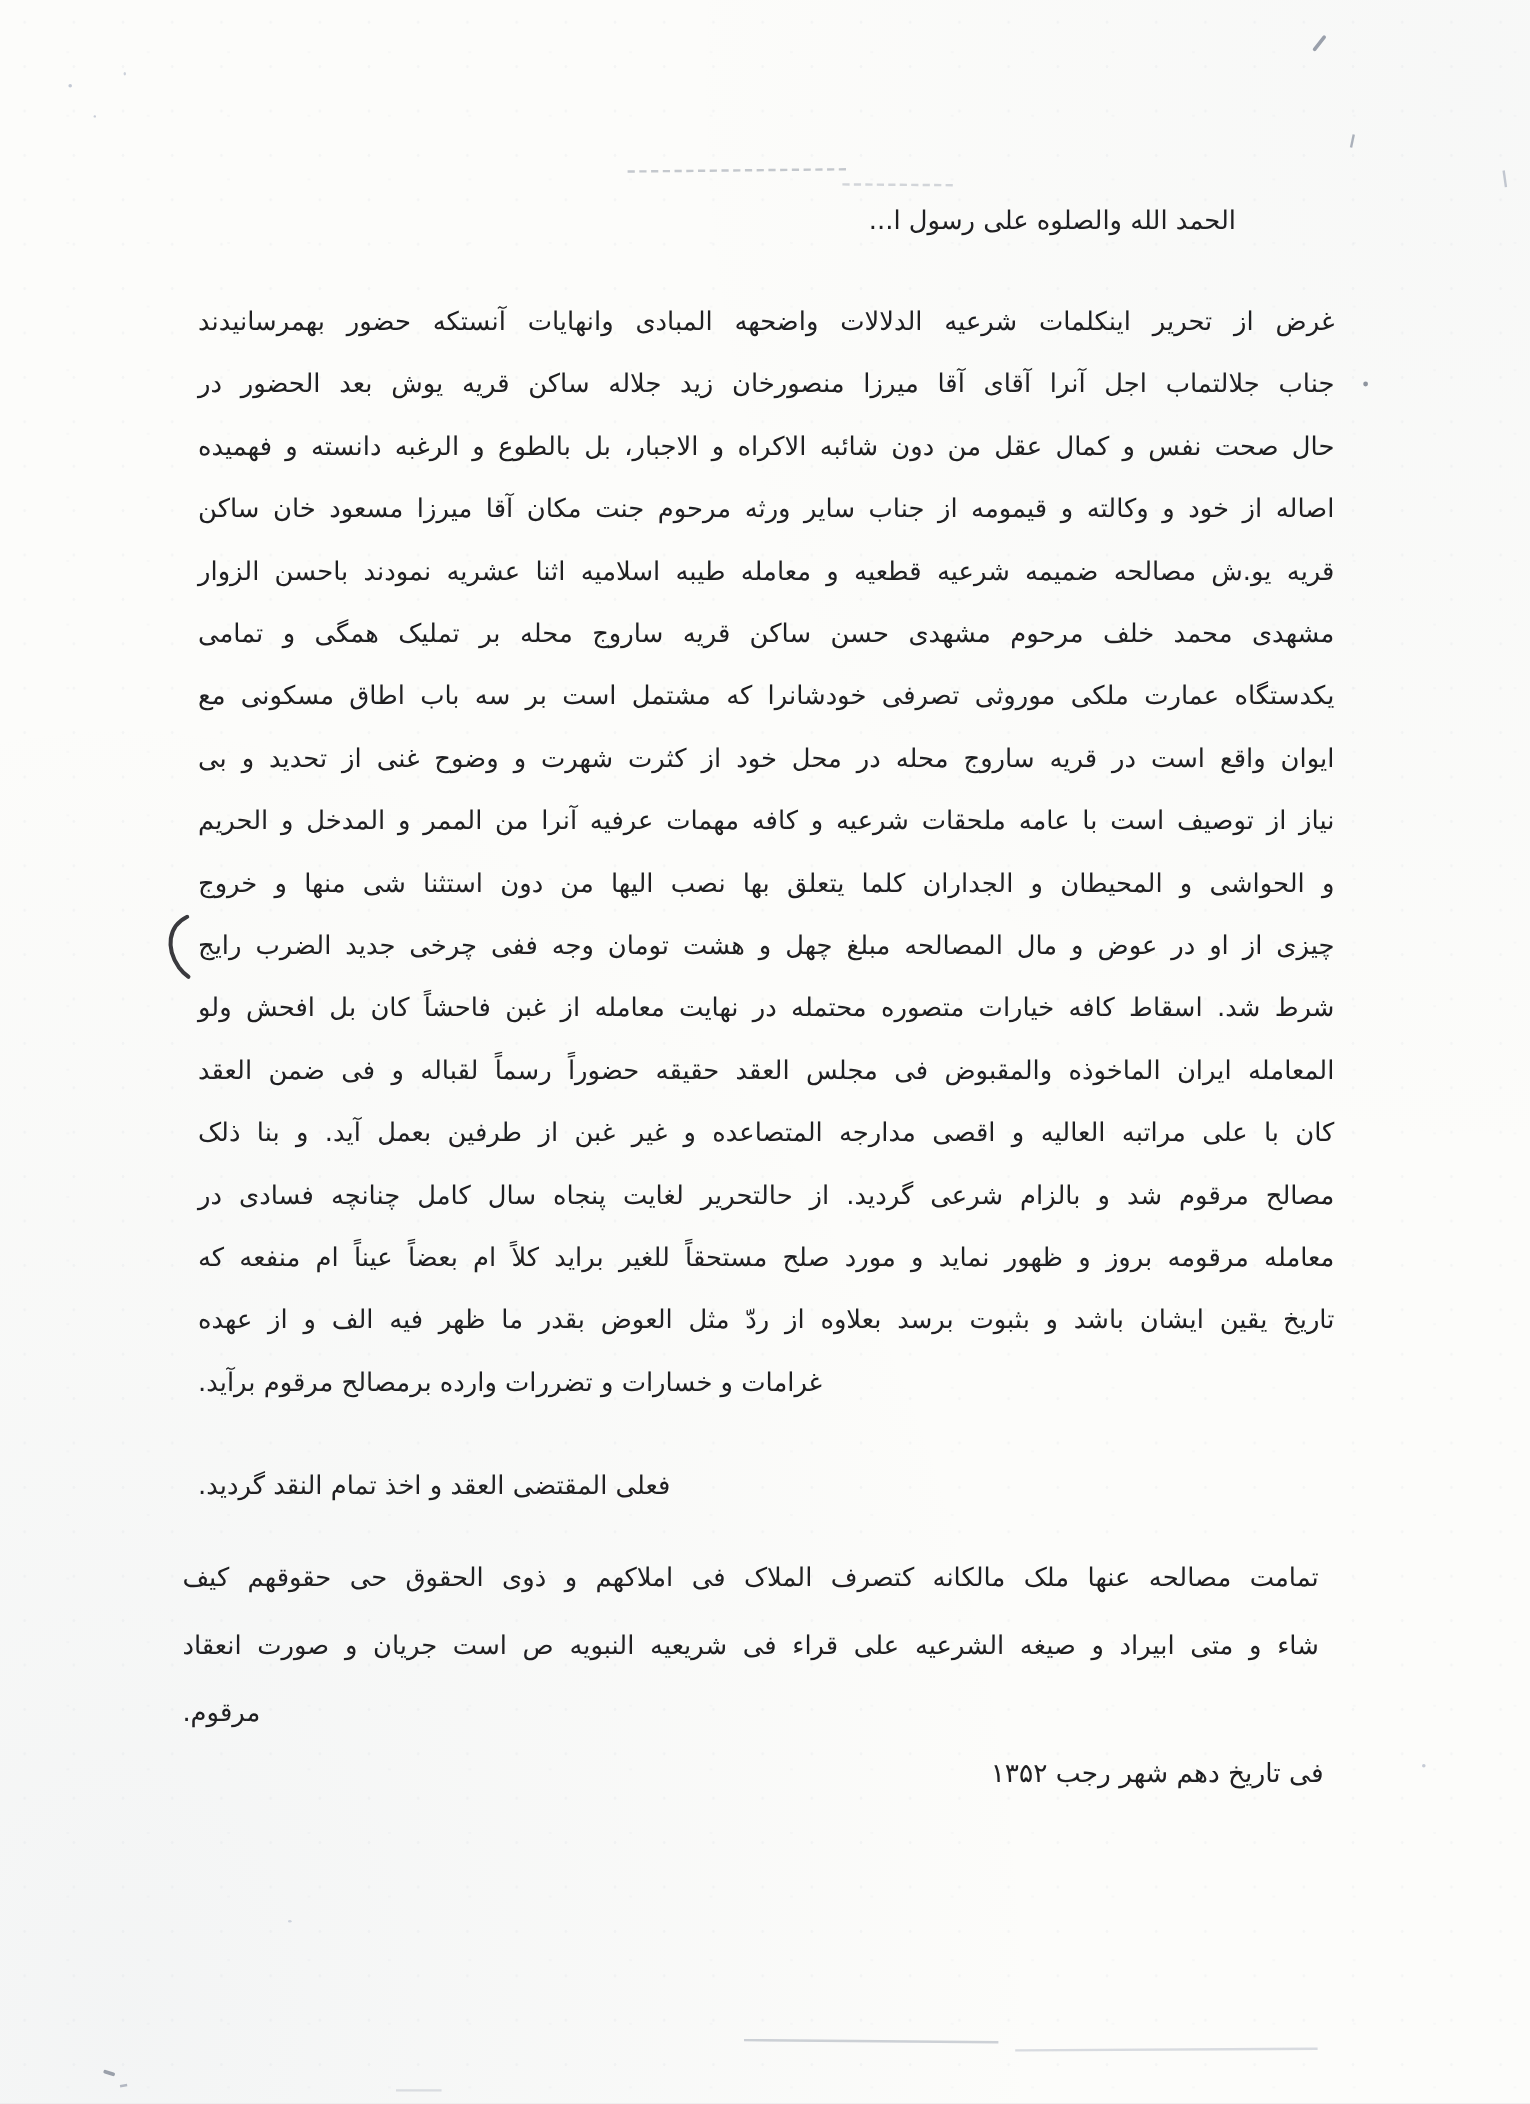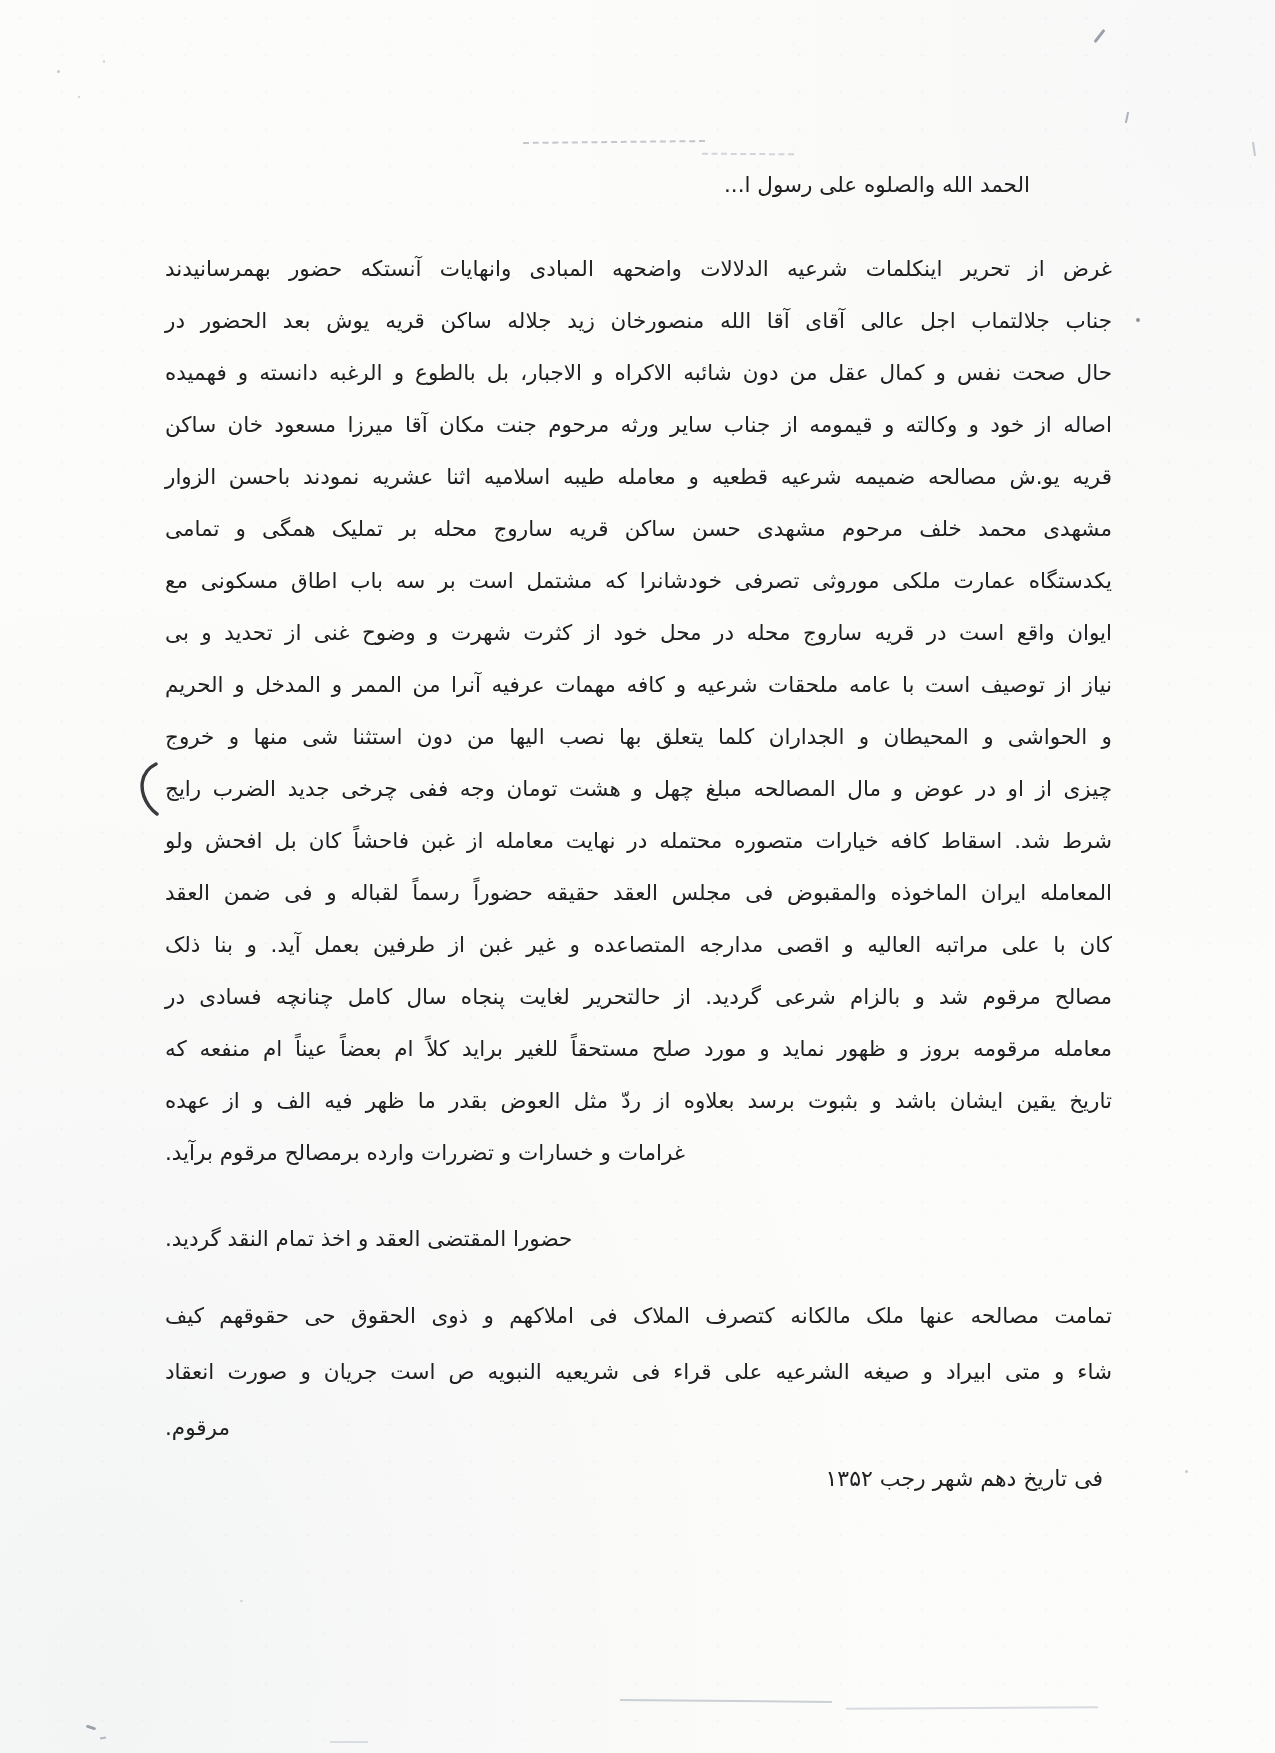--- a/index.html
+++ b/index.html
@@ -27,21 +27,21 @@
   .heading{
     position:absolute;top:172px;right:245px;
     direction:rtl;font-size:21.5px;white-space:nowrap;
     letter-spacing:.2px;
   }
   .paragraph{
     position:absolute;direction:rtl;margin-left:12px;
   }
   .para-body{top:243px;right:163px;width:947px;}
   .para-body .doc-line{height:52px;line-height:52px;}
-  .para-closing{top:1288px;right:163px;width:947px;}
+  .para-closing{top:1288px;right:176px;width:947px;}
   .para-closing .doc-line{height:56px;line-height:56px;}
   .doc-line{
     font-size:21.5px;
     text-align:justify;
     text-align-last:justify;
     white-space:normal;
     letter-spacing:.1px;
   }
   .doc-line.tail-left{
     text-align:right;
@@ -79,40 +79,40 @@
 <body>
 
 <div class="page">
 
   <div class="text-layer">
 
     <div class="heading">الحمد الله والصلوه علی رسول ا...</div>
 
     <div class="paragraph para-body">
         <div class="doc-line">غرض از تحریر اینکلمات شرعیه الدلالات واضحهه المبادی وانهایات آنستکه حضور بهمرسانیدند</div>
-        <div class="doc-line">جناب جلالتماب اجل عالی آقای آقا الله منصورخان زید جلاله ساکن قریه یوش بعد الحضور در</div>
+        <div class="doc-line">جناب جلالتماب اجل آنرا آقای آقا میرزا منصورخان زید جلاله ساکن قریه یوش بعد الحضور در</div>
         <div class="doc-line">حال صحت نفس و کمال عقل من دون شائبه الاکراه و الاجبار، بل بالطوع و الرغبه دانسته و فهمیده</div>
         <div class="doc-line">اصاله از خود و وکالته و قیمومه از جناب سایر ورثه مرحوم جنت مکان آقا میرزا مسعود خان ساکن</div>
         <div class="doc-line">قریه یو.ش مصالحه ضمیمه شرعیه قطعیه و معامله طیبه اسلامیه اثنا عشریه نمودند باحسن الزوار</div>
         <div class="doc-line">مشهدی محمد خلف مرحوم مشهدی حسن ساکن قریه ساروج محله بر تملیک همگی و تمامی</div>
         <div class="doc-line">یکدستگاه عمارت ملکی موروثی تصرفی خودشانرا که مشتمل است بر سه باب اطاق مسکونی مع</div>
         <div class="doc-line">ایوان واقع است در قریه ساروج محله در محل خود از کثرت شهرت و وضوح غنی از تحدید و بی</div>
         <div class="doc-line">نیاز از توصیف است با عامه ملحقات شرعیه و کافه مهمات عرفیه آنرا من الممر و المدخل و الحریم</div>
         <div class="doc-line">و الحواشی و المحیطان و الجداران کلما یتعلق بها نصب الیها من دون استثنا شی منها و خروج</div>
         <div class="doc-line">چیزی از او در عوض و مال المصالحه مبلغ چهل و هشت تومان وجه ففی چرخی جدید الضرب رایج</div>
         <div class="doc-line">شرط شد. اسقاط کافه خیارات متصوره محتمله در نهایت معامله از غبن فاحشاً کان بل افحش ولو</div>
         <div class="doc-line">المعامله ایران الماخوذه والمقبوض فی مجلس العقد حقیقه حضوراً رسماً لقباله و فی ضمن العقد</div>
         <div class="doc-line">کان با علی مراتبه العالیه و اقصی مدارجه المتصاعده و غیر غبن از طرفین بعمل آید. و بنا ذلک</div>
         <div class="doc-line">مصالح مرقوم شد و بالزام شرعی گردید. از حالتحریر لغایت پنجاه سال کامل چنانچه فسادی در</div>
         <div class="doc-line">معامله مرقومه بروز و ظهور نماید و مورد صلح مستحقاً للغیر براید کلاً ام بعضاً عیناً ام منفعه که</div>
         <div class="doc-line">تاریخ یقین ایشان باشد و بثبوت برسد بعلاوه از ردّ مثل العوض بقدر ما ظهر فیه الف و از عهده</div>
         <div class="doc-line tail-left">غرامات و خسارات و تضررات وارده برمصالح مرقوم برآید.</div>
       </div>
 
-    <div class="clause-line">حضورا المقتضی العقد و اخذ تمام النقد گردید.</div>
+    <div class="clause-line">فعلی المقتضی العقد و اخذ تمام النقد گردید.</div>
 
     <div class="paragraph para-closing">
         <div class="doc-line">تمامت مصالحه عنها ملک مالکانه کتصرف الملاک فی املاکهم و ذوی الحقوق حی حقوقهم کیف</div>
         <div class="doc-line">شاء و متی ابیراد و صیغه الشرعیه علی قراء فی شریعیه النبویه ص است جریان و صورت انعقاد</div>
         <div class="doc-line tail-left">مرقوم.</div>
       </div>
 
     <div class="date-line">فی تاریخ دهم شهر رجب ۱۳۵۲</div>
   </div>
 

